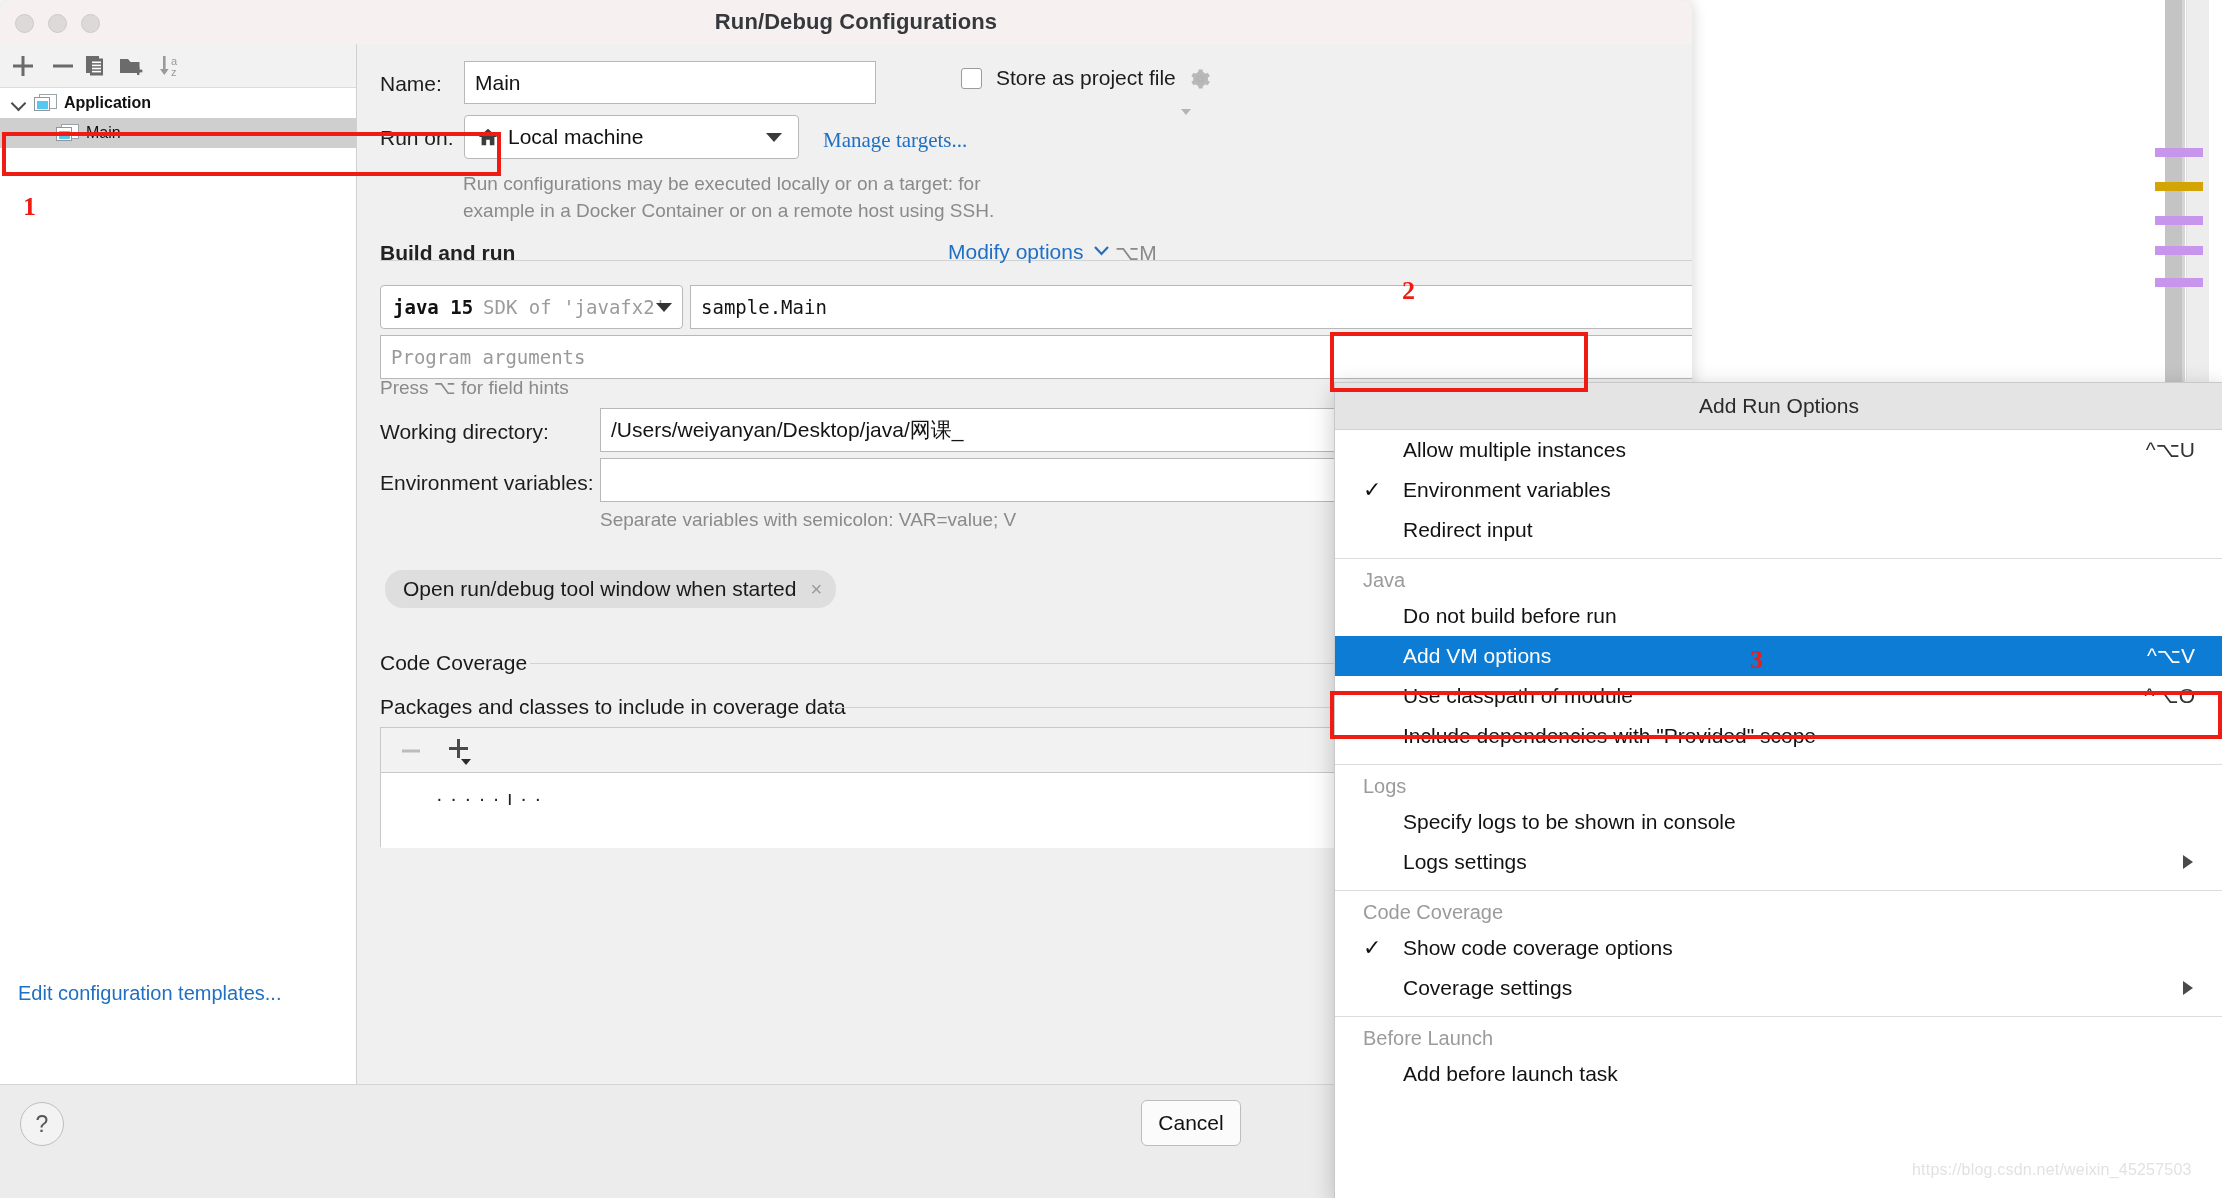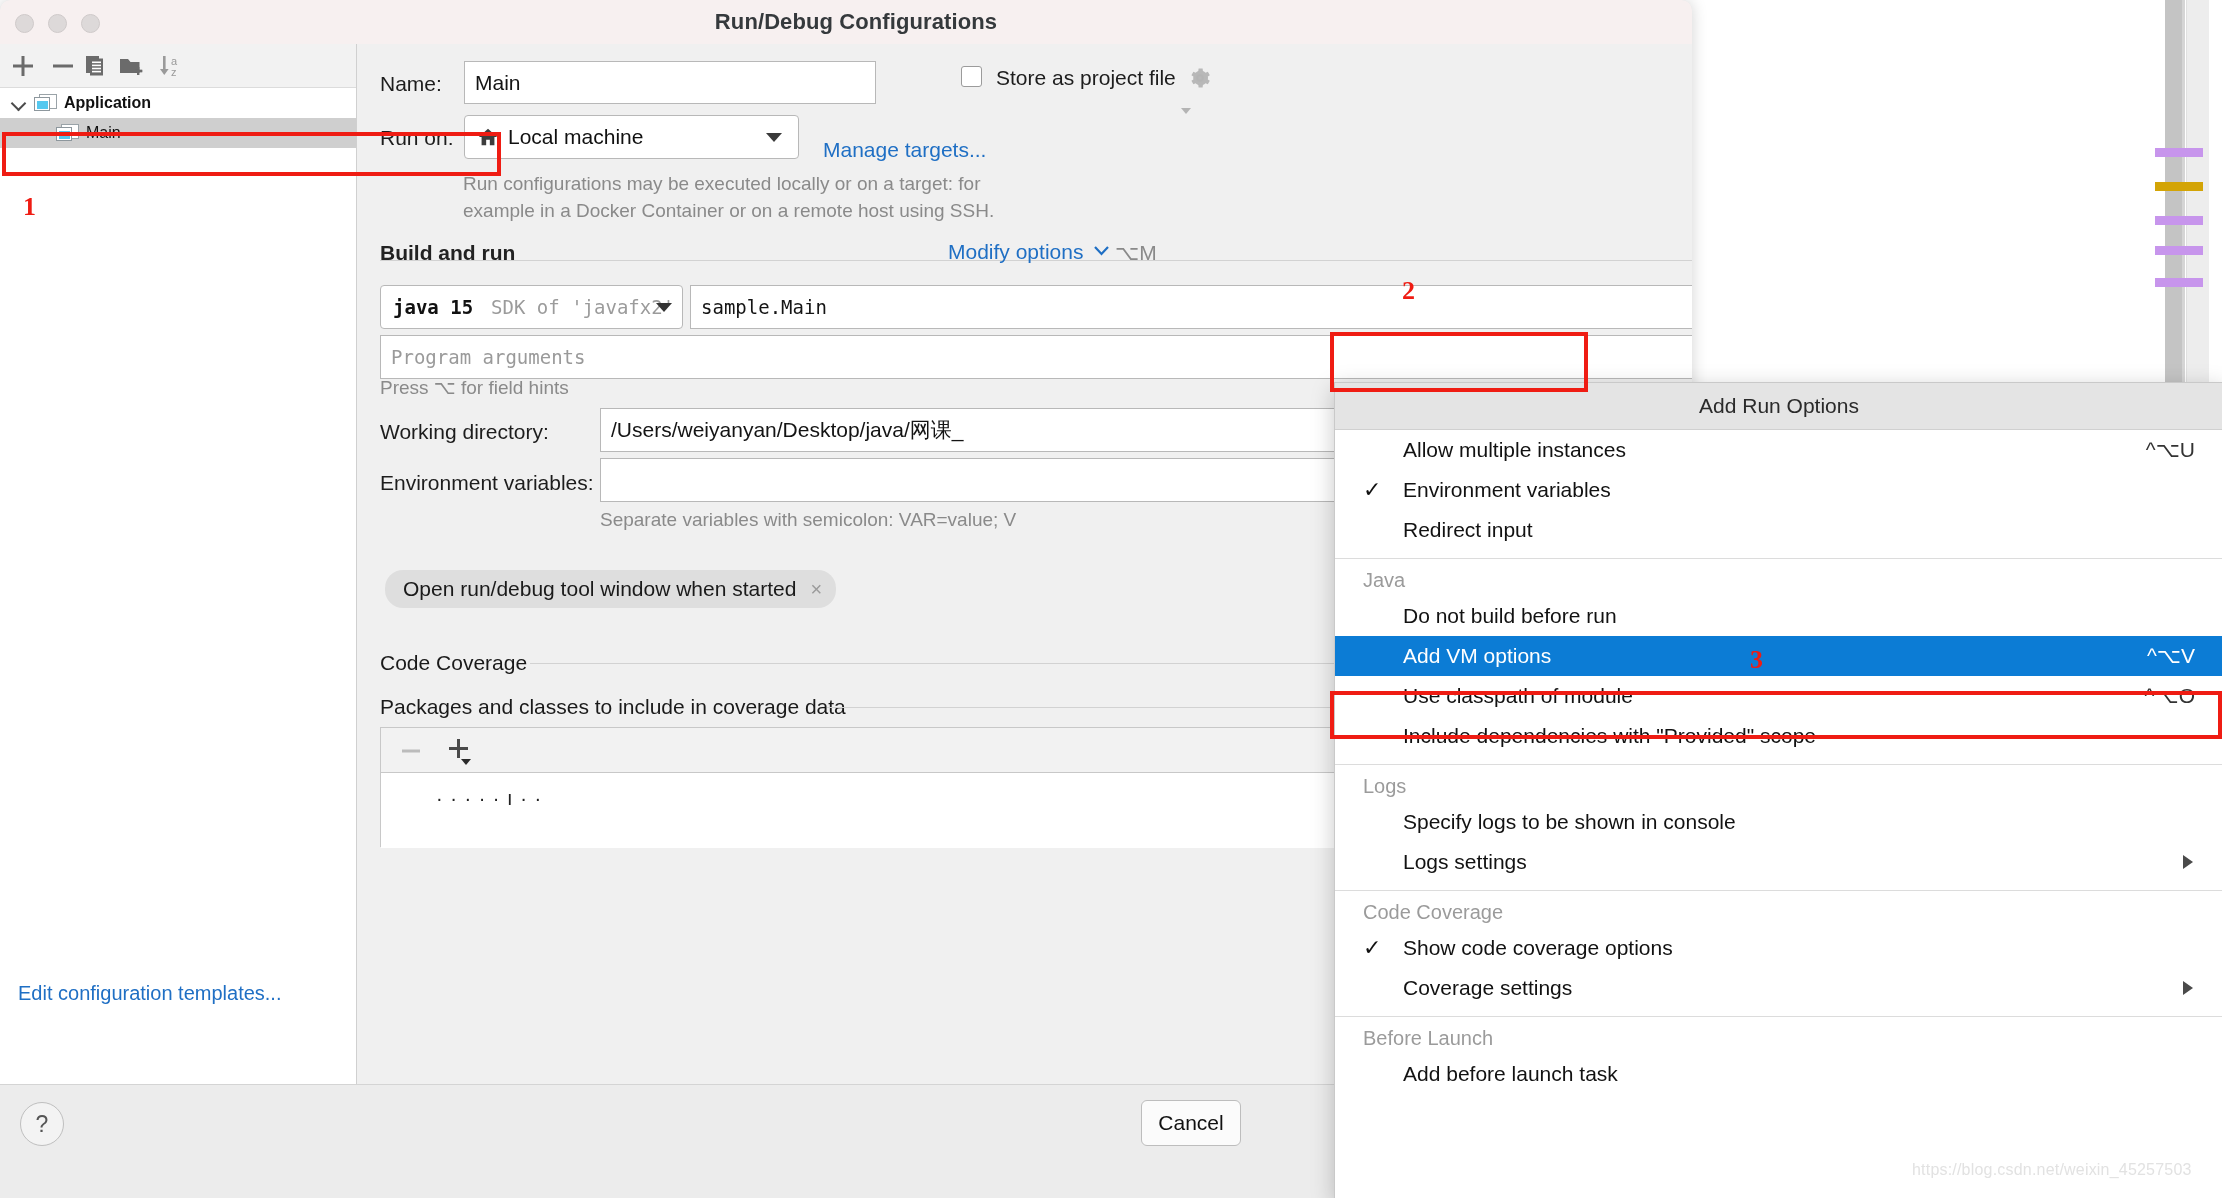--- a/index.html
+++ b/index.html
@@ -303,21 +303,21 @@
       <div class="edit-templates">Edit configuration templates...</div>
     </div>
 
     <div class="content">
 
       <div class="row" style="left:23px; top:28px;">
         <span class="flabel">Name:</span>
       </div>
       <div class="input-box" style="position:absolute; left:107px; top:17px; width:412px; height:43px;">Main</div>
 
-      <div class="row" style="left:587px; top:22px; display:flex; align-items:flex-start;padding-left:17px;">
+      <div class="row" style="left:587px; top:22px; display:flex; align-items:center;padding-left:17px;">
         <span class="checkbox"></span>
         <span class="flabel" style="margin-left:14px;">Store as project file</span>
         <span class="gear" style="margin-left:12px;">
           <svg width="24" height="24" viewBox="0 0 24 24">
             <path d="M12 8.2a3.8 3.8 0 100 7.6 3.8 3.8 0 000-7.6zm0 5.6a1.8 1.8 0 110-3.6 1.8 1.8 0 010 3.6z" fill="#b4b4b4"></path>
             <path d="M20 12c0-.6-.06-1.1-.17-1.6l2-1.2-2-3.4-2.2.9a7.6 7.6 0 00-2.7-1.6L14.6 2.6h-4l-.3 2.5c-1 .3-1.9.9-2.7 1.6l-2.2-.9-2 3.4 2 1.2c-.1.5-.17 1-.17 1.6s.06 1.1.17 1.6l-2 1.2 2 3.4 2.2-.9c.8.7 1.7 1.3 2.7 1.6l.3 2.5h4l.3-2.5c1-.3 1.9-.9 2.7-1.6l2.2.9 2-3.4-2-1.2c.11-.5.17-1 .17-1.6z" fill="#b4b4b4" opacity="0.95"></path>
           </svg>
           <span style="position:absolute;margin-left:-7px;margin-top:14px;display:block;width:0;height:0;border-left:5px solid transparent;border-right:5px solid transparent;border-top:6px solid #b4b4b4;"></span>
         </span>
       </div>
@@ -325,21 +325,21 @@
       <div class="row" style="left:23px; top:82px;">
         <span class="flabel">Run on:</span>
       </div>
       <div class="combo" style="position:absolute; left:107px; top:71px; width:335px; height:44px;">
         <svg width="22" height="22" viewBox="0 0 24 24" style="flex:0 0 auto;">
           <path d="M12 3 L22 12 h-3 v9 h-5 v-6 h-4 v6 H5 v-9 H2 z" fill="#3d3d3d"></path>
         </svg>
         <span style="margin-left:9px;">Local machine</span>
         <span class="caret-down" style="position:absolute;right:16px;"></span>
       </div>
-      <div class="link" style="position:absolute; left:466px; top:94px;">Manage targets...</div>
+      <div class="link" style="position:absolute; left:466px; top:84px;font-family:Liberation Serif, serif;">Manage targets...</div>
 
       <div class="hint" style="position:absolute;left:106px;top:127px;width:640px;">
         <div>Run configurations may be executed locally or on a target: for</div>
         <div>example in a Docker Container or on a remote host using SSH.</div>
       </div>
 
       <div class="hr" style="position:absolute; left:23px; top:216px; width:1520px;"></div>
 
       <div class="sep-title" style="position:absolute; left:23px; top:197px;">Build and run</div>
 
@@ -348,21 +348,21 @@
         <span style="margin-left:10px;">
           <svg width="17" height="12" viewBox="0 0 17 12">
               <path d="M2 2 L8.5 9 L15 2" stroke="#1f6fc4" stroke-width="2.2" fill="none"></path>
             </svg>
         </span>
       </div>
       <div style="position:absolute; left:758px; top:197px; font-size:21px; color:#8a8a8a;">⌥M</div>
 
       <div class="combo input-box mono" style="position:absolute; left:23px; top:241px; width:303px; height:44px; border-radius:4px; padding-left:0;">
         <span style="margin-left:12px; font-weight:bold; color:#111;">java 15</span>
-        <span style="margin-left:18px; color:#9b9b9b;">SDK of 'javafx2'</span>
+        <span style="margin-left:10px; color:#9b9b9b;">SDK of 'javafx2'</span>
         <span class="caret-down" style="position:absolute;right:10px;border-top-color:#333;"></span>
       </div>
 
       <div class="input-box mono" style="position:absolute; left:333px; top:241px; width:1210px; height:44px;">sample.Main</div>
 
       <div class="input-box mono" style="position:absolute; left:23px; top:291px; width:1520px; height:44px;">
         <span class="placeholder">Program arguments</span>
       </div>
 
       <div class="hint" style="position:absolute; left:23px; top:331px;">Press ⌥ for field hints</div>

